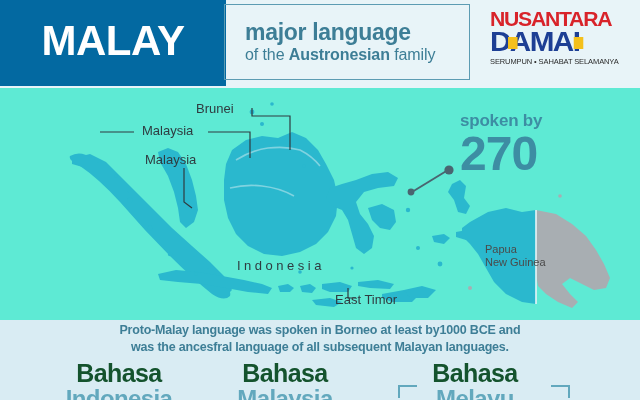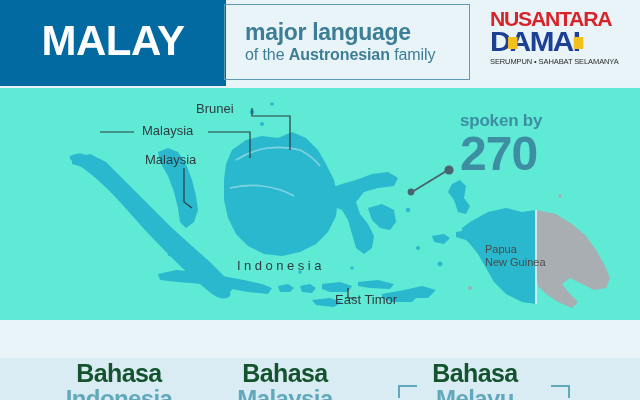--- a/index.html
+++ b/index.html
@@ -356,20 +356,24 @@
       <div>Papua</div>
       <div>New Guinea</div>
     </div>
   </div>
 
   <div id="spoken-block">
     <div id="spoken-by">spoken by</div>
     <div id="spoken-number">270</div>
   </div>
 
+  <div id="caption-band">
+    <div class="caption-line">Proto-Malay language was spoken in Borneo at least by1000 BCE and</div>
+    <div class="caption-line">was the ancesfral language of all subsequent Malayan languages.</div>
+  </div>
 
   <div id="footer">
     <div class="bahasa-group" id="bahasa-1">
       <div class="bahasa-top">Bahasa</div>
       <div class="bahasa-bottom">Indonesia</div>
     </div>
     <div class="bahasa-group" id="bahasa-2">
       <div class="bahasa-top">Bahasa</div>
       <div class="bahasa-bottom">Malaysia</div>
     </div>

